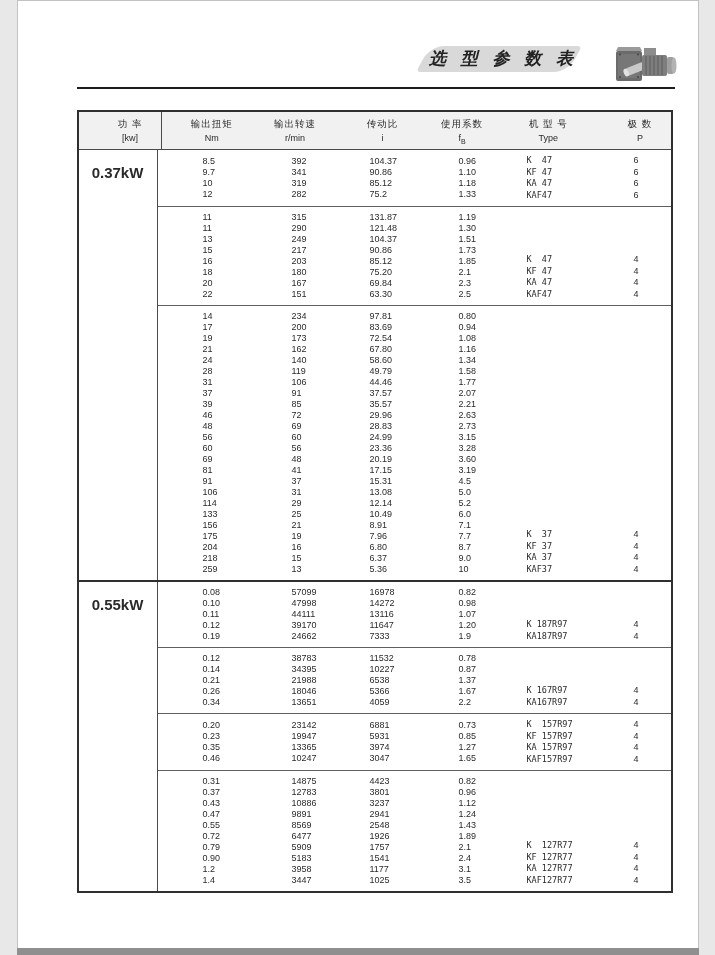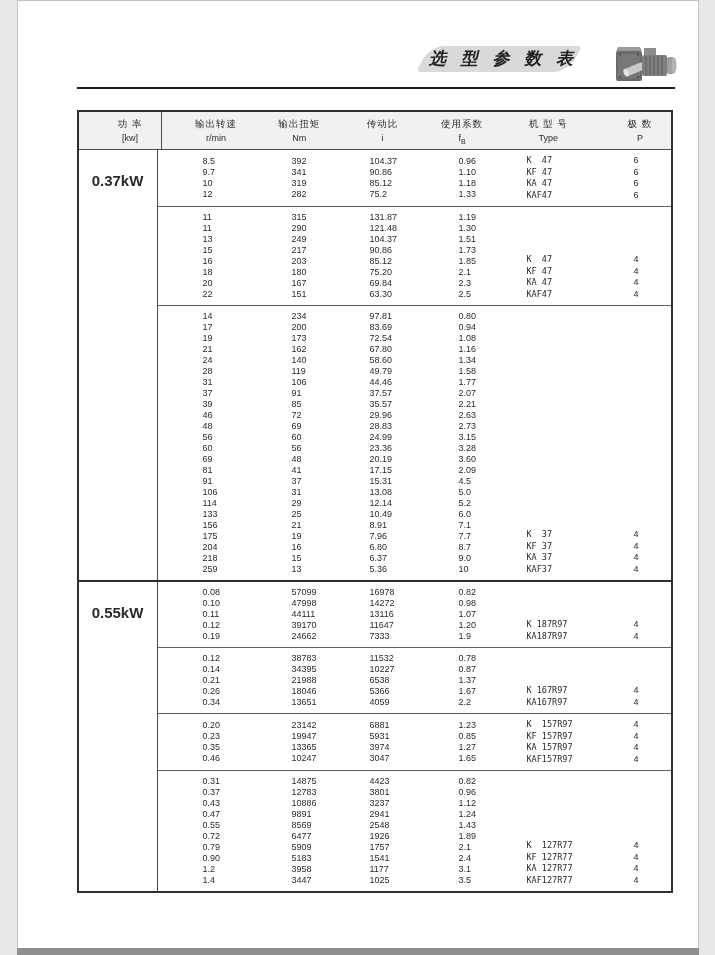--- a/index.html
+++ b/index.html
@@ -24,21 +24,21 @@
   .hc{box-sizing:border-box;text-align:center;padding-top:4px;margin-left:21px;}
   .hc .zh{font-size:9.5px;letter-spacing:1px;line-height:15px;}
   .hc .en{font-size:9px;line-height:14px;}
   .hc .en sub{font-size:7px;}
   .hc-power{width:83px;border-right:1px solid #4a4a4a;}
   .hc-1{width:89px}.hc-2{width:78px}.hc-3{width:89px}.hc-4{width:68px}.hc-5{width:107px}.hc-6{width:82px}
 
   .section{display:flex;}
   .section + .section{border-top:2px solid #2f2f2f;}
   .power{width:83px;box-sizing:border-box;border-right:1px solid #4a4a4a;
-         text-align:center;font-weight:bold;font-size:15px;padding-top:22px;}
+         text-align:center;font-weight:bold;font-size:15px;padding-top:14px;}
   .blocks{flex:1;}
   .block{display:flex;padding:5px 0;}
   .block + .block{border-top:1px solid #606060;}
   .rows{display:flex;flex-direction:column;justify-content:center;}
   .trow{display:flex;height:11px;line-height:11px;}
   .c{box-sizing:border-box;padding-left:45px;font-size:9px;white-space:nowrap;}
   .c1{width:89px}.c2{width:78px}.c3{width:89px}.c4{width:68px}
   .types{display:flex;flex-direction:column;justify-content:flex-end;}
   .typerow{display:flex;height:11.5px;line-height:11.5px;}
   .model{box-sizing:border-box;width:107px;padding-left:45px;white-space:pre;
@@ -79,27 +79,27 @@
   </svg>
 
   <div class="header-rule"></div>
 
   <div class="ptable">
     <div class="thead">
       <div class="hc hc-power">
         <div class="zh">功 率</div>
         <div class="en">[kw]</div>
       </div>
+      <div class="hc hc-2">
+        <div class="zh">输出扭矩</div>
+        <div class="en">Nm</div>
+      </div>
       <div class="hc hc-1">
         <div class="zh">输出转速</div>
         <div class="en">r/min</div>
-      </div>
-      <div class="hc hc-2">
-        <div class="zh">输出扭矩</div>
-        <div class="en">Nm</div>
       </div>
       <div class="hc hc-3">
         <div class="zh">传动比</div>
         <div class="en">i</div>
       </div>
       <div class="hc hc-4">
         <div class="zh">使用系数</div>
         <div class="en"><span>f</span><sub>B</sub></div>
       </div>
       <div class="hc hc-5">
@@ -314,21 +314,21 @@
                 <div class="trow">
                   <span class="c c1">69</span>
                   <span class="c c2">48</span>
                   <span class="c c3">20.19</span>
                   <span class="c c4">3.60</span>
                 </div>
                 <div class="trow">
                   <span class="c c1">81</span>
                   <span class="c c2">41</span>
                   <span class="c c3">17.15</span>
-                  <span class="c c4">2.09</span>
+                  <span class="c c4">3.19</span>
                 </div>
                 <div class="trow">
                   <span class="c c1">91</span>
                   <span class="c c2">37</span>
                   <span class="c c3">15.31</span>
                   <span class="c c4">4.5</span>
                 </div>
                 <div class="trow">
                   <span class="c c1">106</span>
                   <span class="c c2">31</span>
@@ -489,21 +489,21 @@
                   <span class="pole">4</span>
                 </div>
               </div>
             </div>
             <div class="block">
               <div class="rows">
                 <div class="trow">
                   <span class="c c1">0.20</span>
                   <span class="c c2">23142</span>
                   <span class="c c3">6881</span>
-                  <span class="c c4">1.23</span>
+                  <span class="c c4">0.73</span>
                 </div>
                 <div class="trow">
                   <span class="c c1">0.23</span>
                   <span class="c c2">19947</span>
                   <span class="c c3">5931</span>
                   <span class="c c4">0.85</span>
                 </div>
                 <div class="trow">
                   <span class="c c1">0.35</span>
                   <span class="c c2">13365</span>

